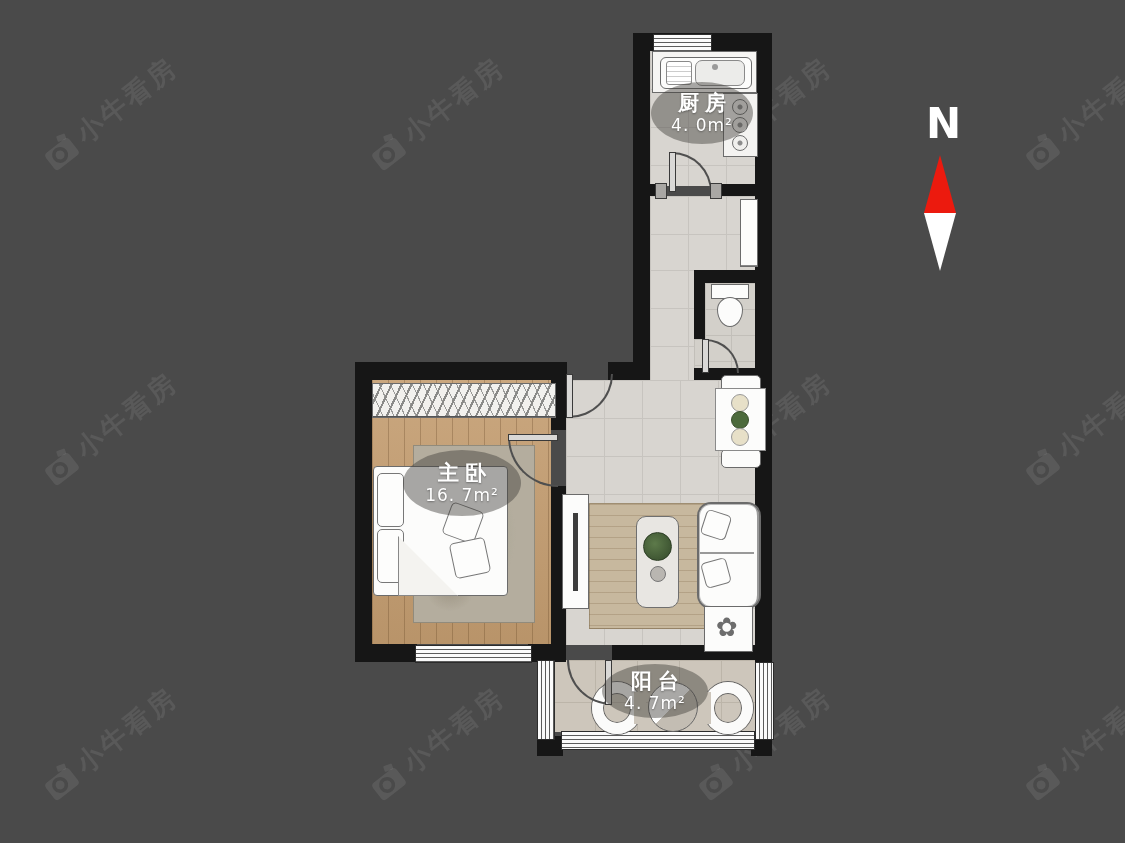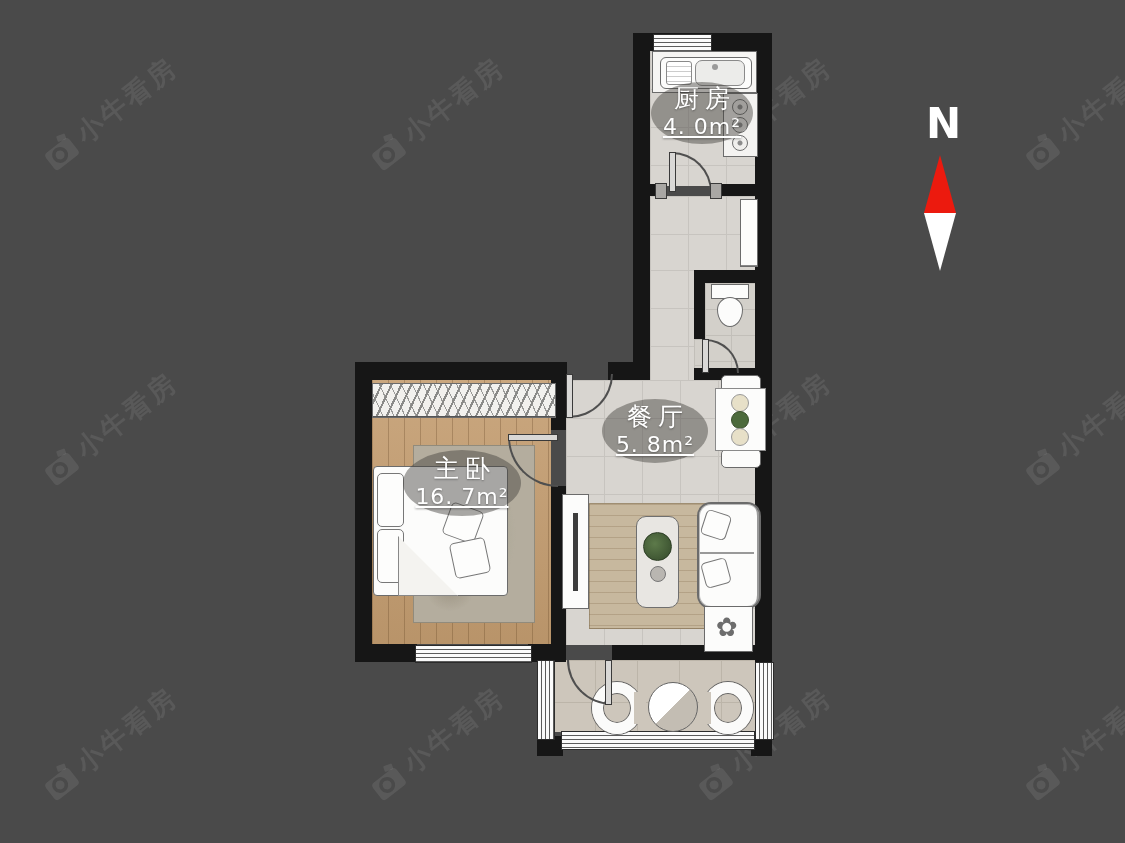--- a/index.html
+++ b/index.html
@@ -42,23 +42,23 @@
   .arc{position:absolute;z-index:20;background:transparent;}
   .arc-tr{border-top:2px solid #4f4f4f;border-right:2px solid #4f4f4f;border-top-right-radius:100%;}
   .arc-br{border-right:2px solid #4f4f4f;border-bottom:2px solid #4f4f4f;border-bottom-right-radius:100%;}
   .arc-bl{border-left:2px solid #4f4f4f;border-bottom:2px solid #4f4f4f;border-bottom-left-radius:100%;}
   .slab{position:absolute;background:#d9d8d6;border:1px solid #3a3a3a;z-index:21;}
 
   .badge{position:absolute;z-index:30;transform:translate(-50%,-50%);
         background:rgba(64,62,58,0.45);border-radius:50%;
         display:flex;flex-direction:column;align-items:center;justify-content:center;
         color:#fff;text-align:center;}
-  .badge-name{font-size:25px;font-weight:400;letter-spacing:6px;text-indent:6px;
+  .badge-name{font-size:21px;font-weight:700;letter-spacing:6px;text-indent:6px;
         text-shadow:0 1px 2px rgba(0,0,0,.35);line-height:1.15;}
-  .badge-area{font-size:22px;letter-spacing:1px;text-shadow:0 1px 2px rgba(0,0,0,.35);line-height:1.2;text-decoration:underline;}
+  .badge-area{font-size:17px;letter-spacing:1px;text-shadow:0 1px 2px rgba(0,0,0,.35);line-height:1.2;}
 
   
   .north{position:absolute;z-index:6;}
   .north-n{position:absolute;color:#fff;font-size:42px;font-weight:700;line-height:1;}
   .tri-up{position:absolute;width:0;height:0;border-left:16px solid transparent;
         border-right:16px solid transparent;border-bottom:58px solid #ec1a0e;}
   .tri-down{position:absolute;width:0;height:0;border-left:16px solid transparent;
         border-right:16px solid transparent;border-top:58px solid #ffffff;}
 
   
@@ -299,22 +299,22 @@
   <div class="chair-c" style="left:592px;top:682px;width:28px;height:30px"></div>
   <div class="notch" style="left:634px;top:692px;width:12px;height:32px"></div>
   <div class="abs circle" style="left:648px;top:682px;width:48px;height:48px;background:linear-gradient(135deg,#ffffff 50%,#c3bdb3 50%);border:1px solid #666;z-index:11"></div>
   <div class="chair-c" style="left:703px;top:682px;width:28px;height:30px"></div>
   <div class="notch" style="left:699px;top:692px;width:12px;height:32px"></div>
 
   <div class="badge" style="left:702px;top:113px;width:102px;height:62px">
     <span class="badge-name">厨房</span>
     <span class="badge-area">4. 0m²</span>
   </div>
-  <div class="badge" style="left:655px;top:431px;width:106px;height:64px">
-    <span class="badge-name">餐厅</span>
-    <span class="badge-area">5. 8m²</span>
-  </div>
   <div class="badge" style="left:462px;top:483px;width:118px;height:66px">
     <span class="badge-name">主卧</span>
     <span class="badge-area">16. 7m²</span>
   </div>
+  <div class="badge" style="left:655px;top:691px;width:106px;height:54px">
+    <span class="badge-name">阳台</span>
+    <span class="badge-area">4. 7m²</span>
+  </div>
 
 </div>
 
 </body></html>

